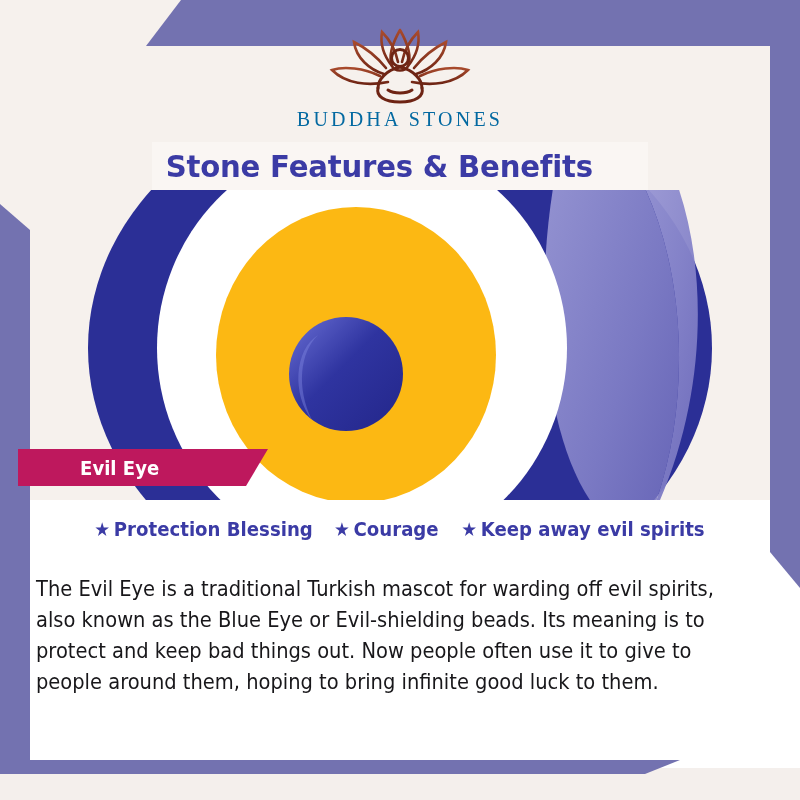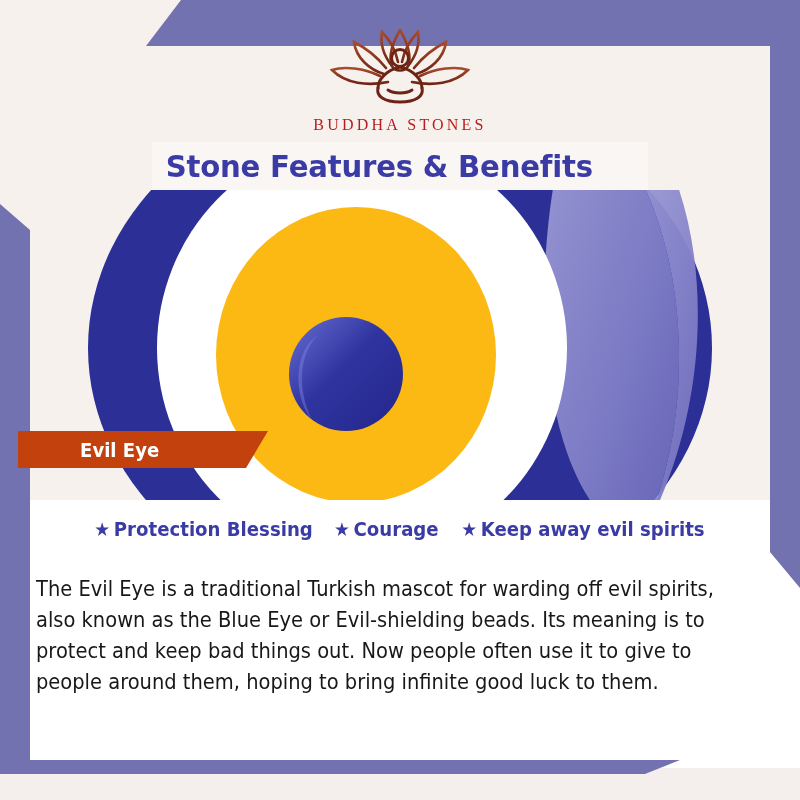--- a/index.html
+++ b/index.html
@@ -84,25 +84,25 @@
     z-index: 6;
   }
   .logo-mark {
     display: block;
     margin: 0 auto;
     width: 180px;
     height: 82px;
   }
   .logo-word {
     display: block;
-    margin-top: 8px;
+    margin-top: 0;
     font-family: "Liberation Serif", serif;
-    font-size: 16px;
+    font-size: 20px;
     letter-spacing: 3.2px;
-    color: #b91c1c;
+    color: #0369a1;
     font-weight: 400;
   }
 
   
   .headline {
     position: absolute;
     left: 152px; top: 142px;
     width: 496px; height: 48px;
     background: #faf6f3;
     display: flex;
@@ -126,23 +126,23 @@
     left: 0; top: 190px;
     width: 800px; height: 310px;
     overflow: hidden;
     z-index: 3;
   }
   .eye-svg { display: block; }
 
   
   .ribbon {
     position: absolute;
-    left: 18px; top: 431px;
+    left: 18px; top: 449px;
     width: 250px; height: 37px;
-    background: #c2410c;
+    background: #be185d;
     -webkit-clip-path: polygon(0 0, 250px 0, 228px 37px, 0 37px);
     clip-path: polygon(0 0, 250px 0, 228px 37px, 0 37px);
     display: flex;
     align-items: center;
     z-index: 7;
     text-align: right;
   }
   .ribbon-text {
     font-family: "DejaVu Sans", sans-serif;
     color: #ffffff;

